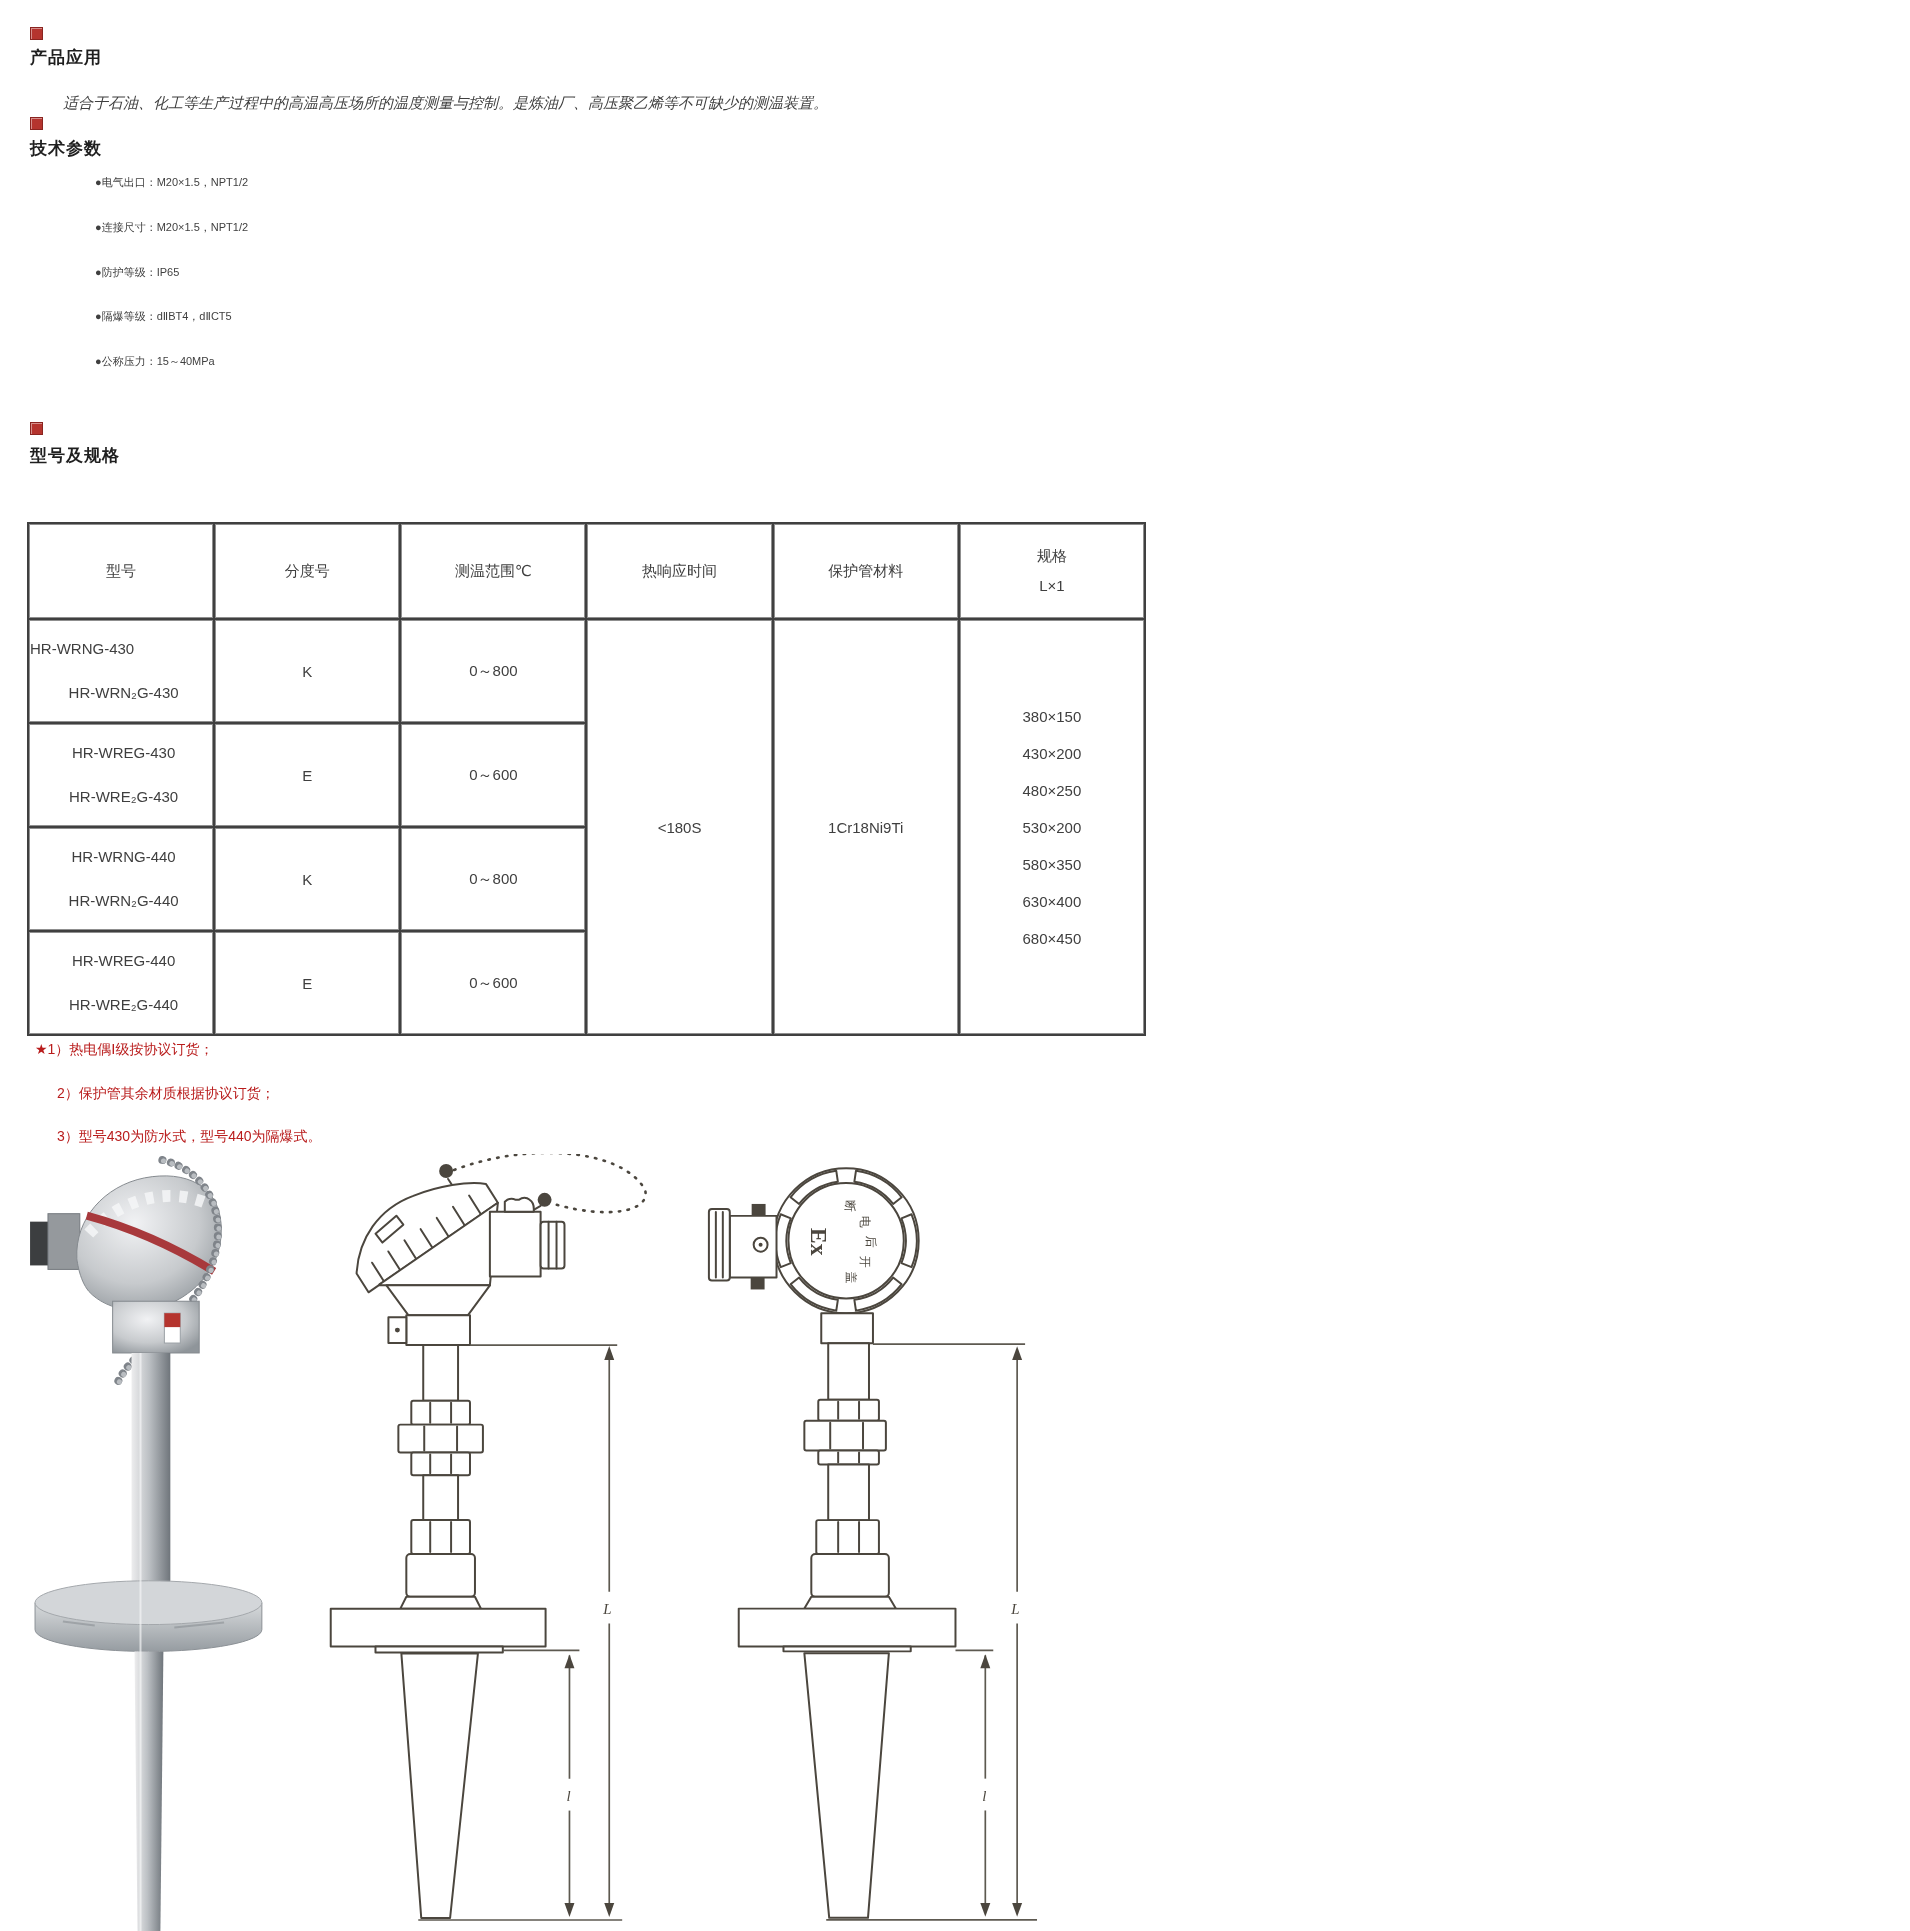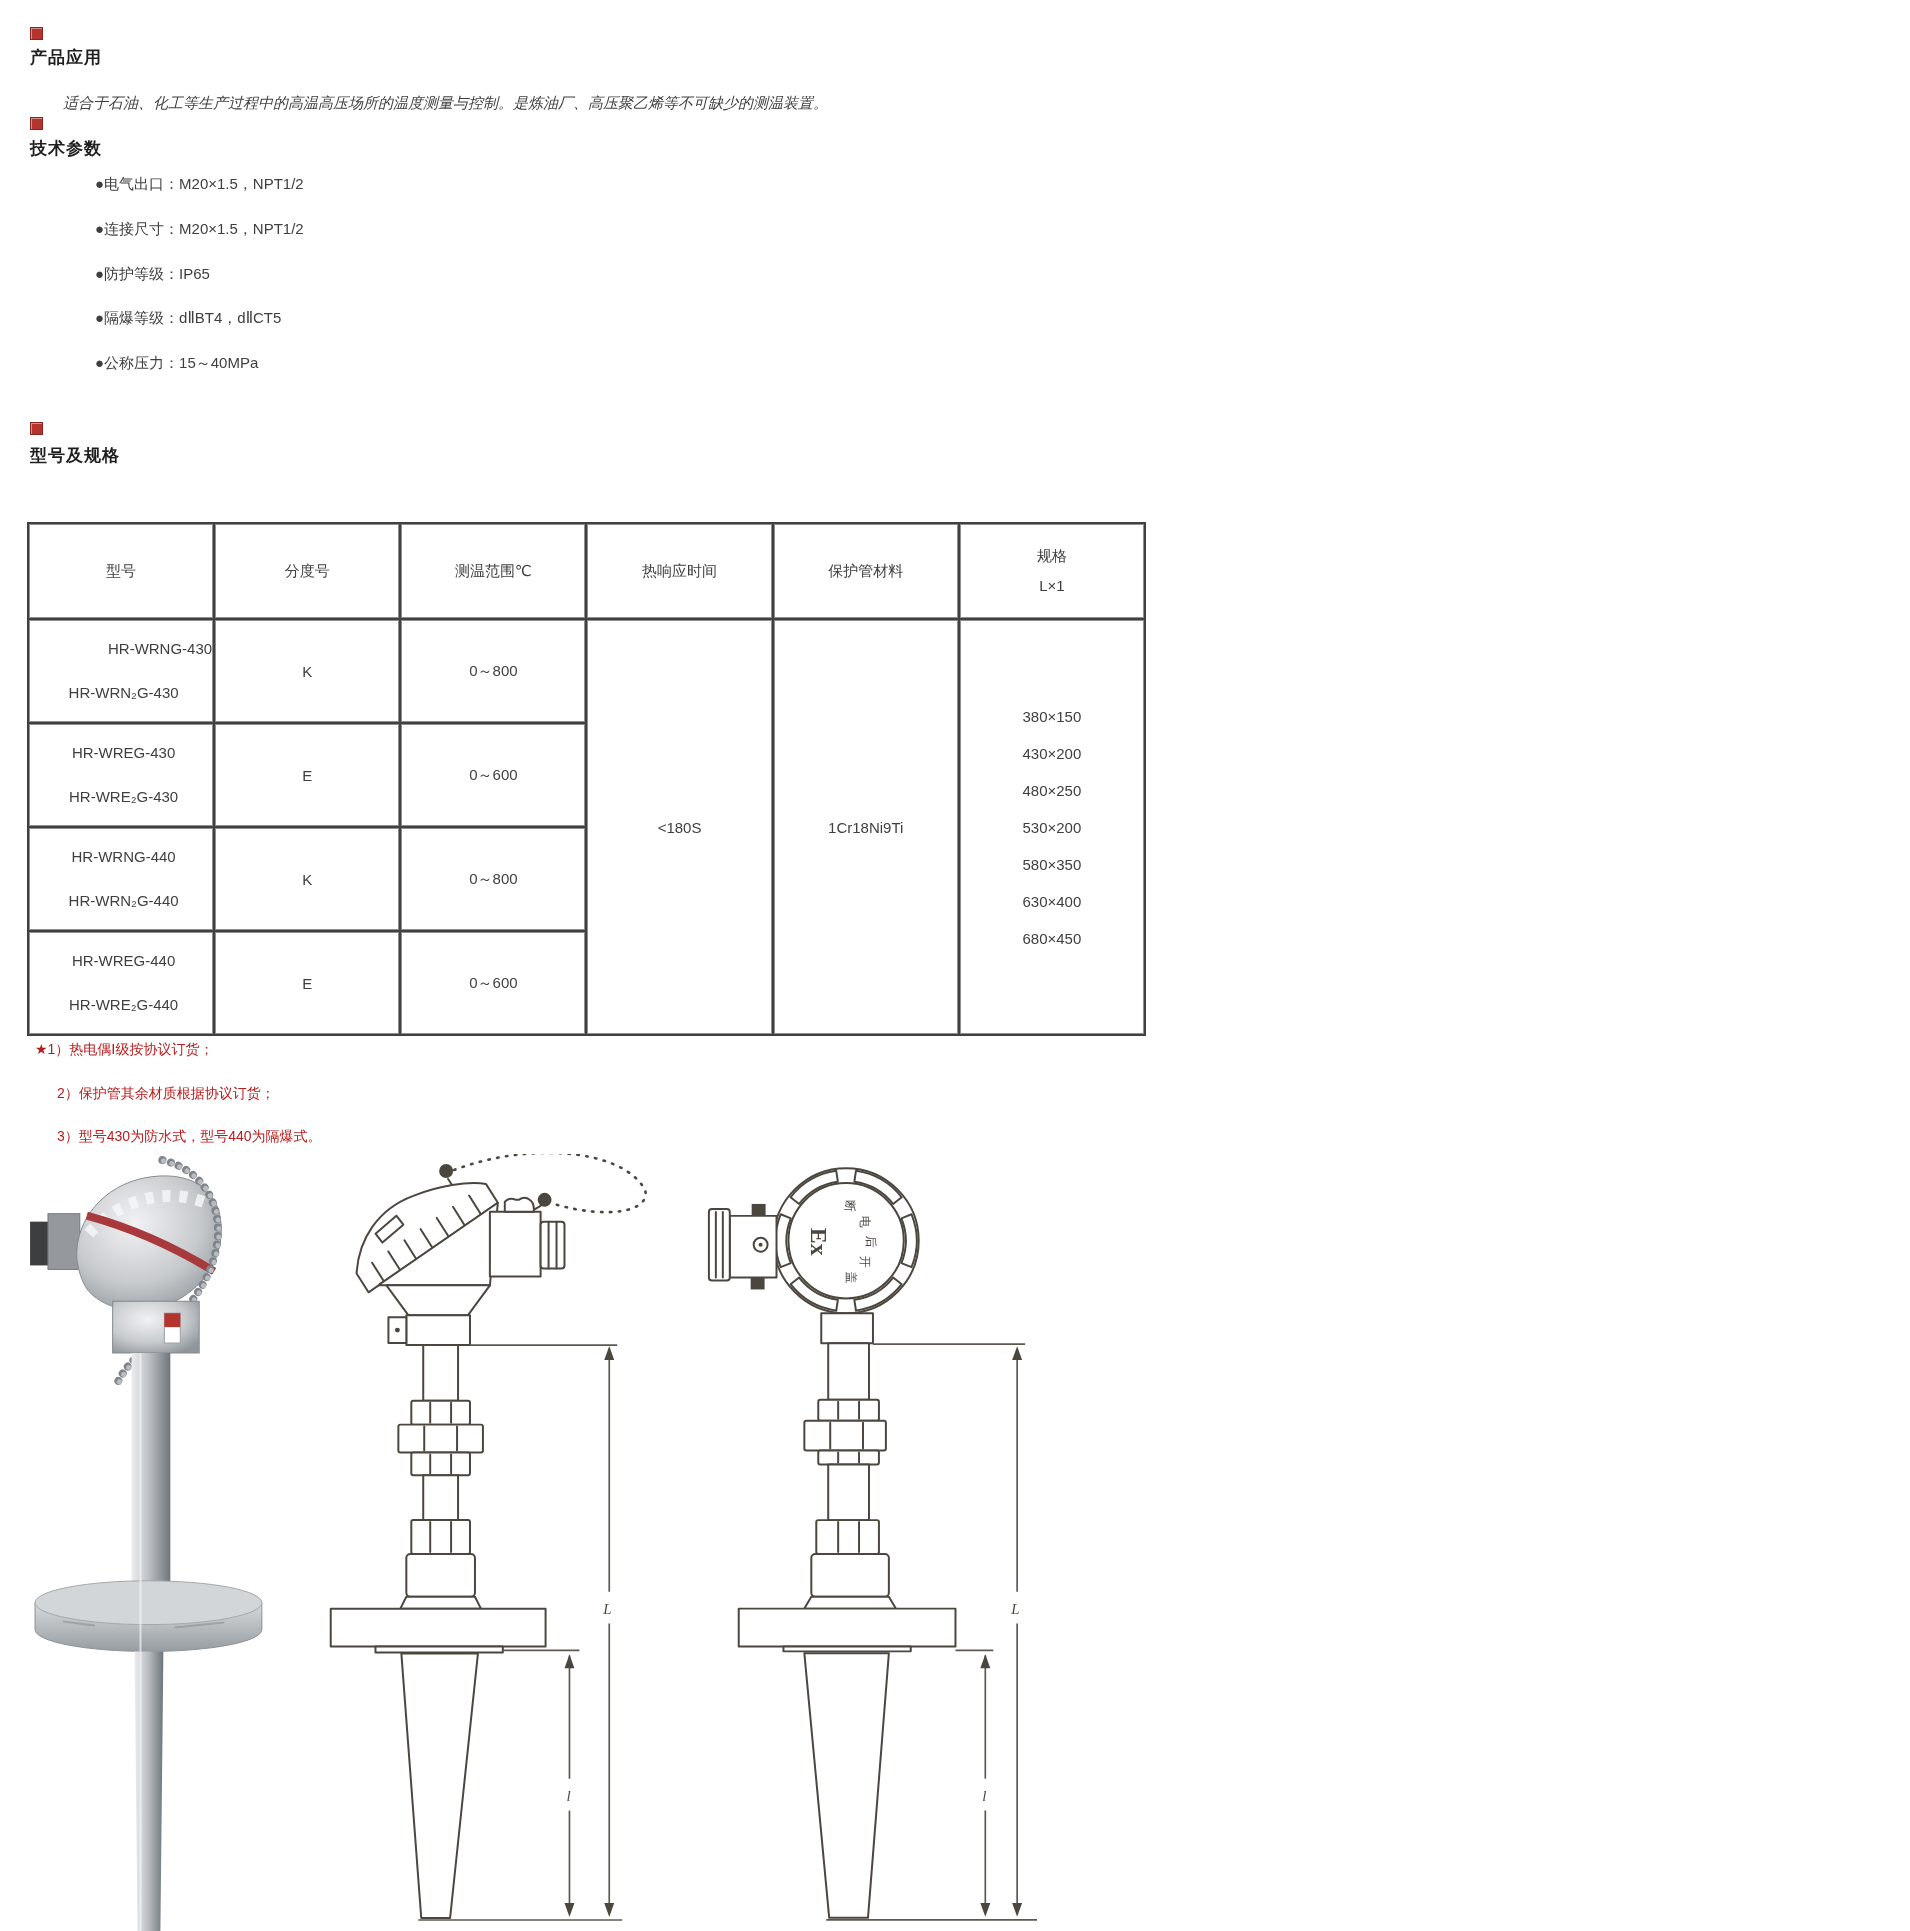--- a/index.html
+++ b/index.html
@@ -2,32 +2,32 @@
 <html><head>
 <meta charset="utf-8">
 <style>
   html,body{margin:0;padding:0;background:#fff;}
   #page{position:relative;width:1726px;height:1931px;background:#fff;overflow:hidden;
         font-family:"Liberation Sans","DejaVu Sans",sans-serif;color:#3f3f3f;}
   .anchor{position:absolute;width:11px;height:11px;background:#b5342e;border:1px solid #8a2420;
           box-shadow:inset 1px 1px 0 rgba(255,255,255,.45);}
   .h1{position:absolute;font-size:17px;font-weight:bold;color:#1f1f1f;letter-spacing:1px;}
   .para{position:absolute;font-size:15px;color:#3f3f3f;}
-  .bullet{position:absolute;font-size:15px;color:#3f3f3f;}
+  .bullet{position:absolute;font-size:11px;color:#3f3f3f;}
   .note{position:absolute;font-size:14px;color:#b91c1c;}
   
   #spec-table{position:absolute;left:27px;top:522px;width:1119px;table-layout:fixed;
               border-collapse:separate;border-spacing:2px;background:#404040;}
   #spec-table td{border:1px solid #8f8f8f;background:#fff;font-size:15px;color:#3f3f3f;
                  text-align:center;vertical-align:middle;padding:0;}
   #spec-table td.hd{height:92px;}
   #spec-table td.body-row{height:100px;}
   td.model{text-align:left;font-size:16px;}
   td.model div{line-height:44px;padding-left:5px;}
-  td.model div.ctr{text-align:right;padding-left:0;}
+  td.model div.ctr{text-align:left;padding-left:0;}
   .spec-hd div{line-height:30px;}
   td.specs div{line-height:37px;font-size:15px;}
   
   svg text{fill:#4b463e;}
   .ln{fill:#fff;stroke:#4b463e;stroke-width:2;stroke-linejoin:round;}
   .lnn{fill:none;stroke:#4b463e;stroke-width:2;stroke-linejoin:round;stroke-linecap:round;}
   .solid{fill:#4b463e;stroke:none;}
   .dot{fill:none;stroke:#4b463e;stroke-width:2.6;stroke-linecap:round;stroke-dasharray:1.5 7.5;}
   .dim{stroke:#5d5950;stroke-width:1.7;fill:none;}
   .arrow{fill:#4b463e;stroke:none;}

